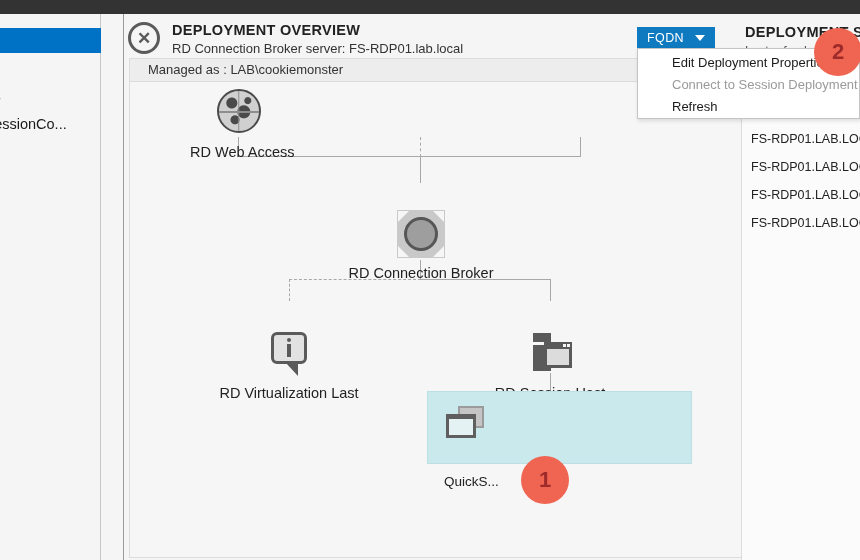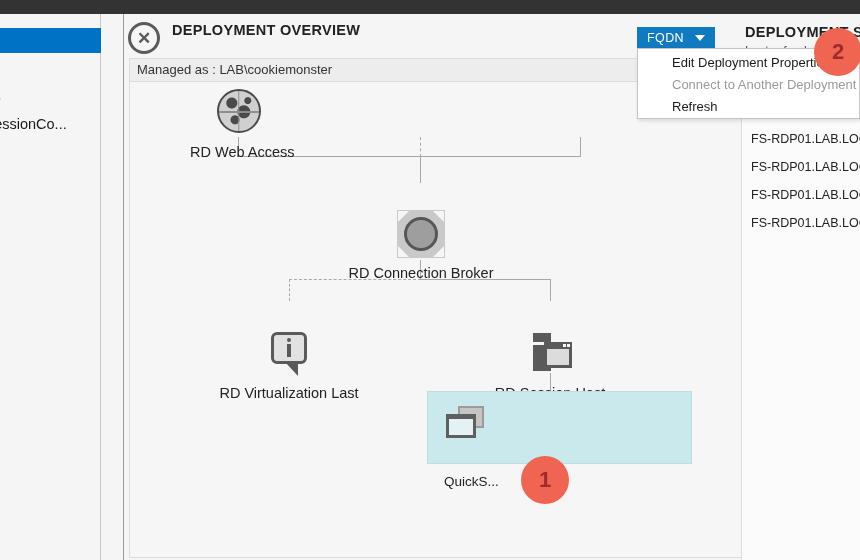--- a/index.html
+++ b/index.html
@@ -62,21 +62,21 @@
   }
   .msub {
     position: absolute; left: 48px; top: 27px;
     font-size: 13px; color: #333;
   }
 
   
   .managed {
     position: absolute; left: 5px; top: 44px; width: 605px; height: 24px;
     background: #ededed; border: 1px solid #dcdcdc;
-    font-size: 13px; color: #333; line-height: 22px; padding-left: 7px;
+    font-size: 13px; color: #333; line-height: 22px; padding-left: 18px;
   }
   .canvas {
     position: absolute; left: 5px; top: 68px; width: 661px; height: 476px;
     background: #f6f6f6; border: 1px solid #dcdcdc; border-top: none; padding-left: 36px;
   }
 
   
   .node { position: absolute; text-align: center; }
   .node-ico {
     position: relative; width: 48px; height: 48px; margin: 0 auto;
@@ -277,20 +277,21 @@
 
   <div class="gutter"></div>
 
   <div class="main">
 
     <div class="mhead">
       <div class="brand-circle">
         <div class="brand-glyph">✕</div>
       </div>
       <div class="mtitle">DEPLOYMENT OVERVIEW</div>
+      <div class="msub">RD Connection Broker server: FS-RDP01.lab.local</div>
     </div>
 
     <div class="managed">Managed as : LAB\cookiemonster</div>
 
     <div class="canvas">
 
       <div class="line vline" style="left:108px; top:55px;  height:20px;"></div>
       <div class="line hline" style="left:108px; top:74px;  width:343px;"></div>
       <div class="line vline" style="left:450px; top:55px;  height:20px;"></div>
       <div class="line vdash" style="left:290px; top:55px;  height:20px;"></div>
@@ -376,20 +377,20 @@
     <div class="rrow" style="top:202px">FS-RDP01.LAB.LOCAL</div>
   </div>
 
   <div class="tasks-btn">
     <span class="tlabel">FQDN</span>
     <span class="tcaret"></span>
   </div>
 
   <div class="tasks-menu">
     <div class="tmi" style="top:6px">Edit Deployment Properties</div>
-    <div class="tmi dis" style="top:28px">Connect to Another Deployment</div>
+    <div class="tmi dis" style="top:28px">Connect to Session Deployment</div>
     <div class="tmi" style="top:50px">Refresh</div>
   </div>
 
   <div class="badge" style="left:521px; top:456px; width:48px; height:48px; font-size:22px;">1</div>
   <div class="badge" style="left:814px; top:28px; width:48px; height:48px; font-size:22px;">2</div>
 
 </div>
 
 </body></html>

